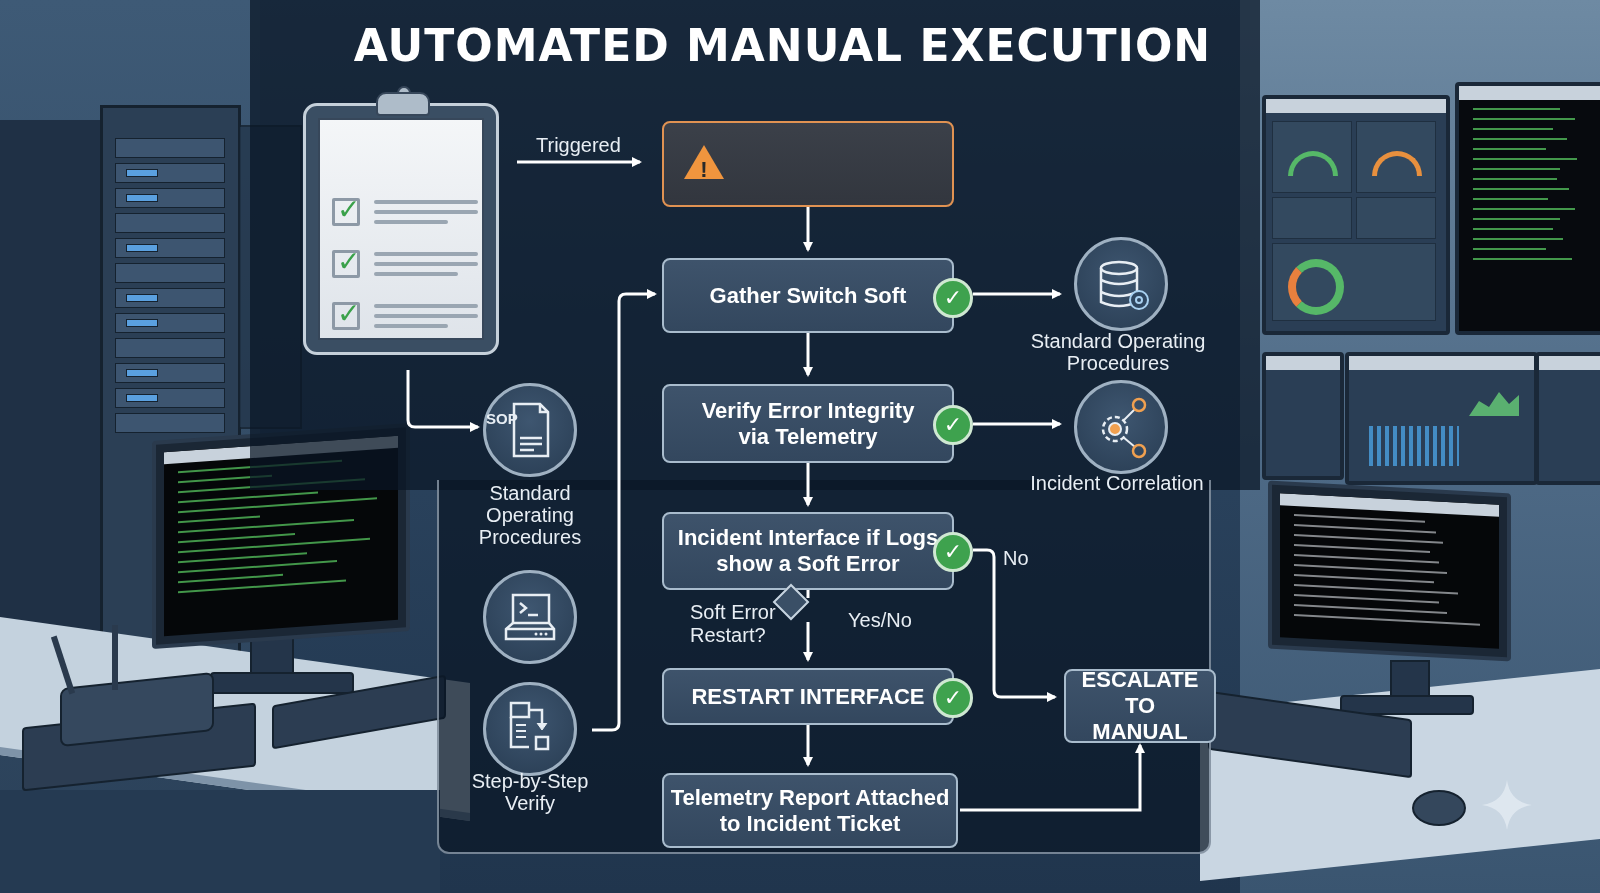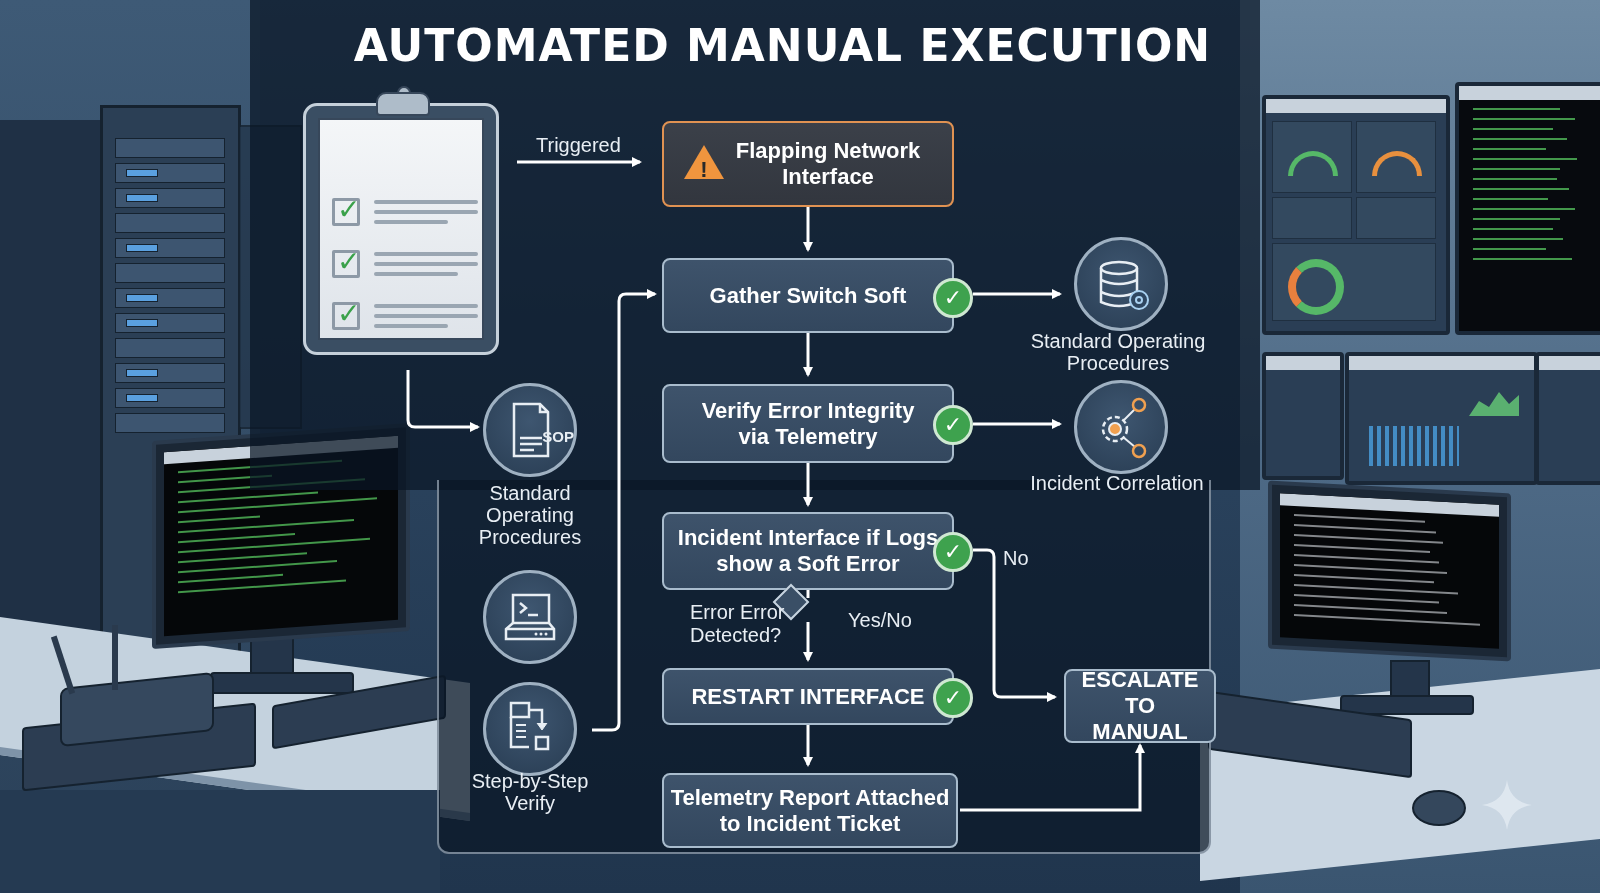--- a/index.html
+++ b/index.html
@@ -247,41 +247,40 @@
     <path d="M973,550 L987,550 Q994,550 994,557 L994,690 Q994,697 1001,697 L1055,697" marker-end="url(#ah)"></path>
     <path d="M960,810 L1140,810 L1140,745" marker-end="url(#ah)"></path>
     <path d="M408,370 L408,420 Q408,427 415,427 L478,427" marker-end="url(#ah)"></path>
     <path d="M592,730 L612,730 Q619,730 619,723 L619,301 Q619,294 626,294 L655,294" marker-end="url(#ah)"></path>
   </g>
 </svg>
 
 <div class="box alert" style="left:662px;top:121px;width:292px;height:86px;padding-left:40px;">
   <div class="warn"></div>
   <div class="warn-ex">!</div>
-  <span style="max-width:200px;">Flapping Network Interface</span>
 </div>
 <div class="small-lbl" style="left:536px;top:134px;">Triggered</div>
 
 <div class="box" style="left:662px;top:258px;width:292px;height:75px;">
   <span>Gather Switch Soft</span>
 </div>
 <div class="ok" style="left:933px;top:278px;">✓</div>
 
 <div class="box" style="left:662px;top:384px;width:292px;height:79px;padding:0 24px;">
   <span>Verify Error Integrity via Telemetry</span>
 </div>
 <div class="ok" style="left:933px;top:405px;">✓</div>
 
 <div class="box" style="left:662px;top:512px;width:292px;height:78px;padding:0 10px;">
   <span>Incident Interface if Logs show a Soft Error</span>
 </div>
 <div class="ok" style="left:933px;top:532px;">✓</div>
 
 <div class="diamond"></div>
-<div class="small-lbl" style="left:690px;top:601px;width:100px;">Error Error Detected?</div>
+<div class="small-lbl" style="left:690px;top:601px;width:100px;">Soft Error Restart?</div>
 <div class="small-lbl" style="left:848px;top:609px;">Yes/No</div>
 <div class="small-lbl" style="left:1003px;top:547px;">No</div>
 
 <div class="box" style="left:662px;top:668px;width:292px;height:57px;">
   <span>RESTART INTERFACE</span>
 </div>
 <div class="ok" style="left:933px;top:678px;">✓</div>
 
 <div class="box" style="left:662px;top:773px;width:296px;height:75px;padding:0 6px;">
   <span>Telemetry Report Attached to Incident Ticket</span>
@@ -291,21 +290,21 @@
   <span>ESCALATE TO MANUAL</span>
 </div>
 
 <div class="circle" style="left:483px;top:383px;">
   <svg width="88" height="88" viewBox="0 0 88 88">
     <path d="M28,18 L54,18 L62,26 L62,70 L28,70 Z M54,18 L54,26 L62,26" fill="none" stroke="#e8eef4" stroke-width="2.5"></path>
     <line x1="34" y1="52" x2="56" y2="52" stroke="#e8eef4" stroke-width="2.5"></line>
     <line x1="34" y1="58" x2="56" y2="58" stroke="#e8eef4" stroke-width="2.5"></line>
     <line x1="34" y1="64" x2="48" y2="64" stroke="#e8eef4" stroke-width="2.5"></line>
   </svg>
-  <div style="position:absolute;left:0;right:0;top:24px;text-align:right;color:#e8eef4;font-weight:bold;font-size:15px;margin-top:18px;">SOP</div>
+  <div style="position:absolute;left:0;right:0;top:24px;text-align:left;color:#e8eef4;font-weight:bold;font-size:15px;">SOP</div>
 </div>
 <div class="lbl" style="left:464px;top:482px;width:132px;">Standard Operating Procedures</div>
 
 <div class="circle" style="left:483px;top:570px;">
   <svg width="88" height="88" viewBox="0 0 88 88">
     <rect x="27" y="22" width="36" height="28" fill="none" stroke="#e8eef4" stroke-width="2.5"></rect>
     <path d="M34,30 L40,35 L34,40" fill="none" stroke="#e8eef4" stroke-width="2.5"></path>
     <line x1="42" y1="42" x2="52" y2="42" stroke="#e8eef4" stroke-width="2.5"></line>
     <path d="M27,50 L20,56 L20,66 L68,66 L68,56 L63,50" fill="none" stroke="#e8eef4" stroke-width="2.5"></path>
     <line x1="20" y1="56" x2="68" y2="56" stroke="#e8eef4" stroke-width="2.5"></line>

